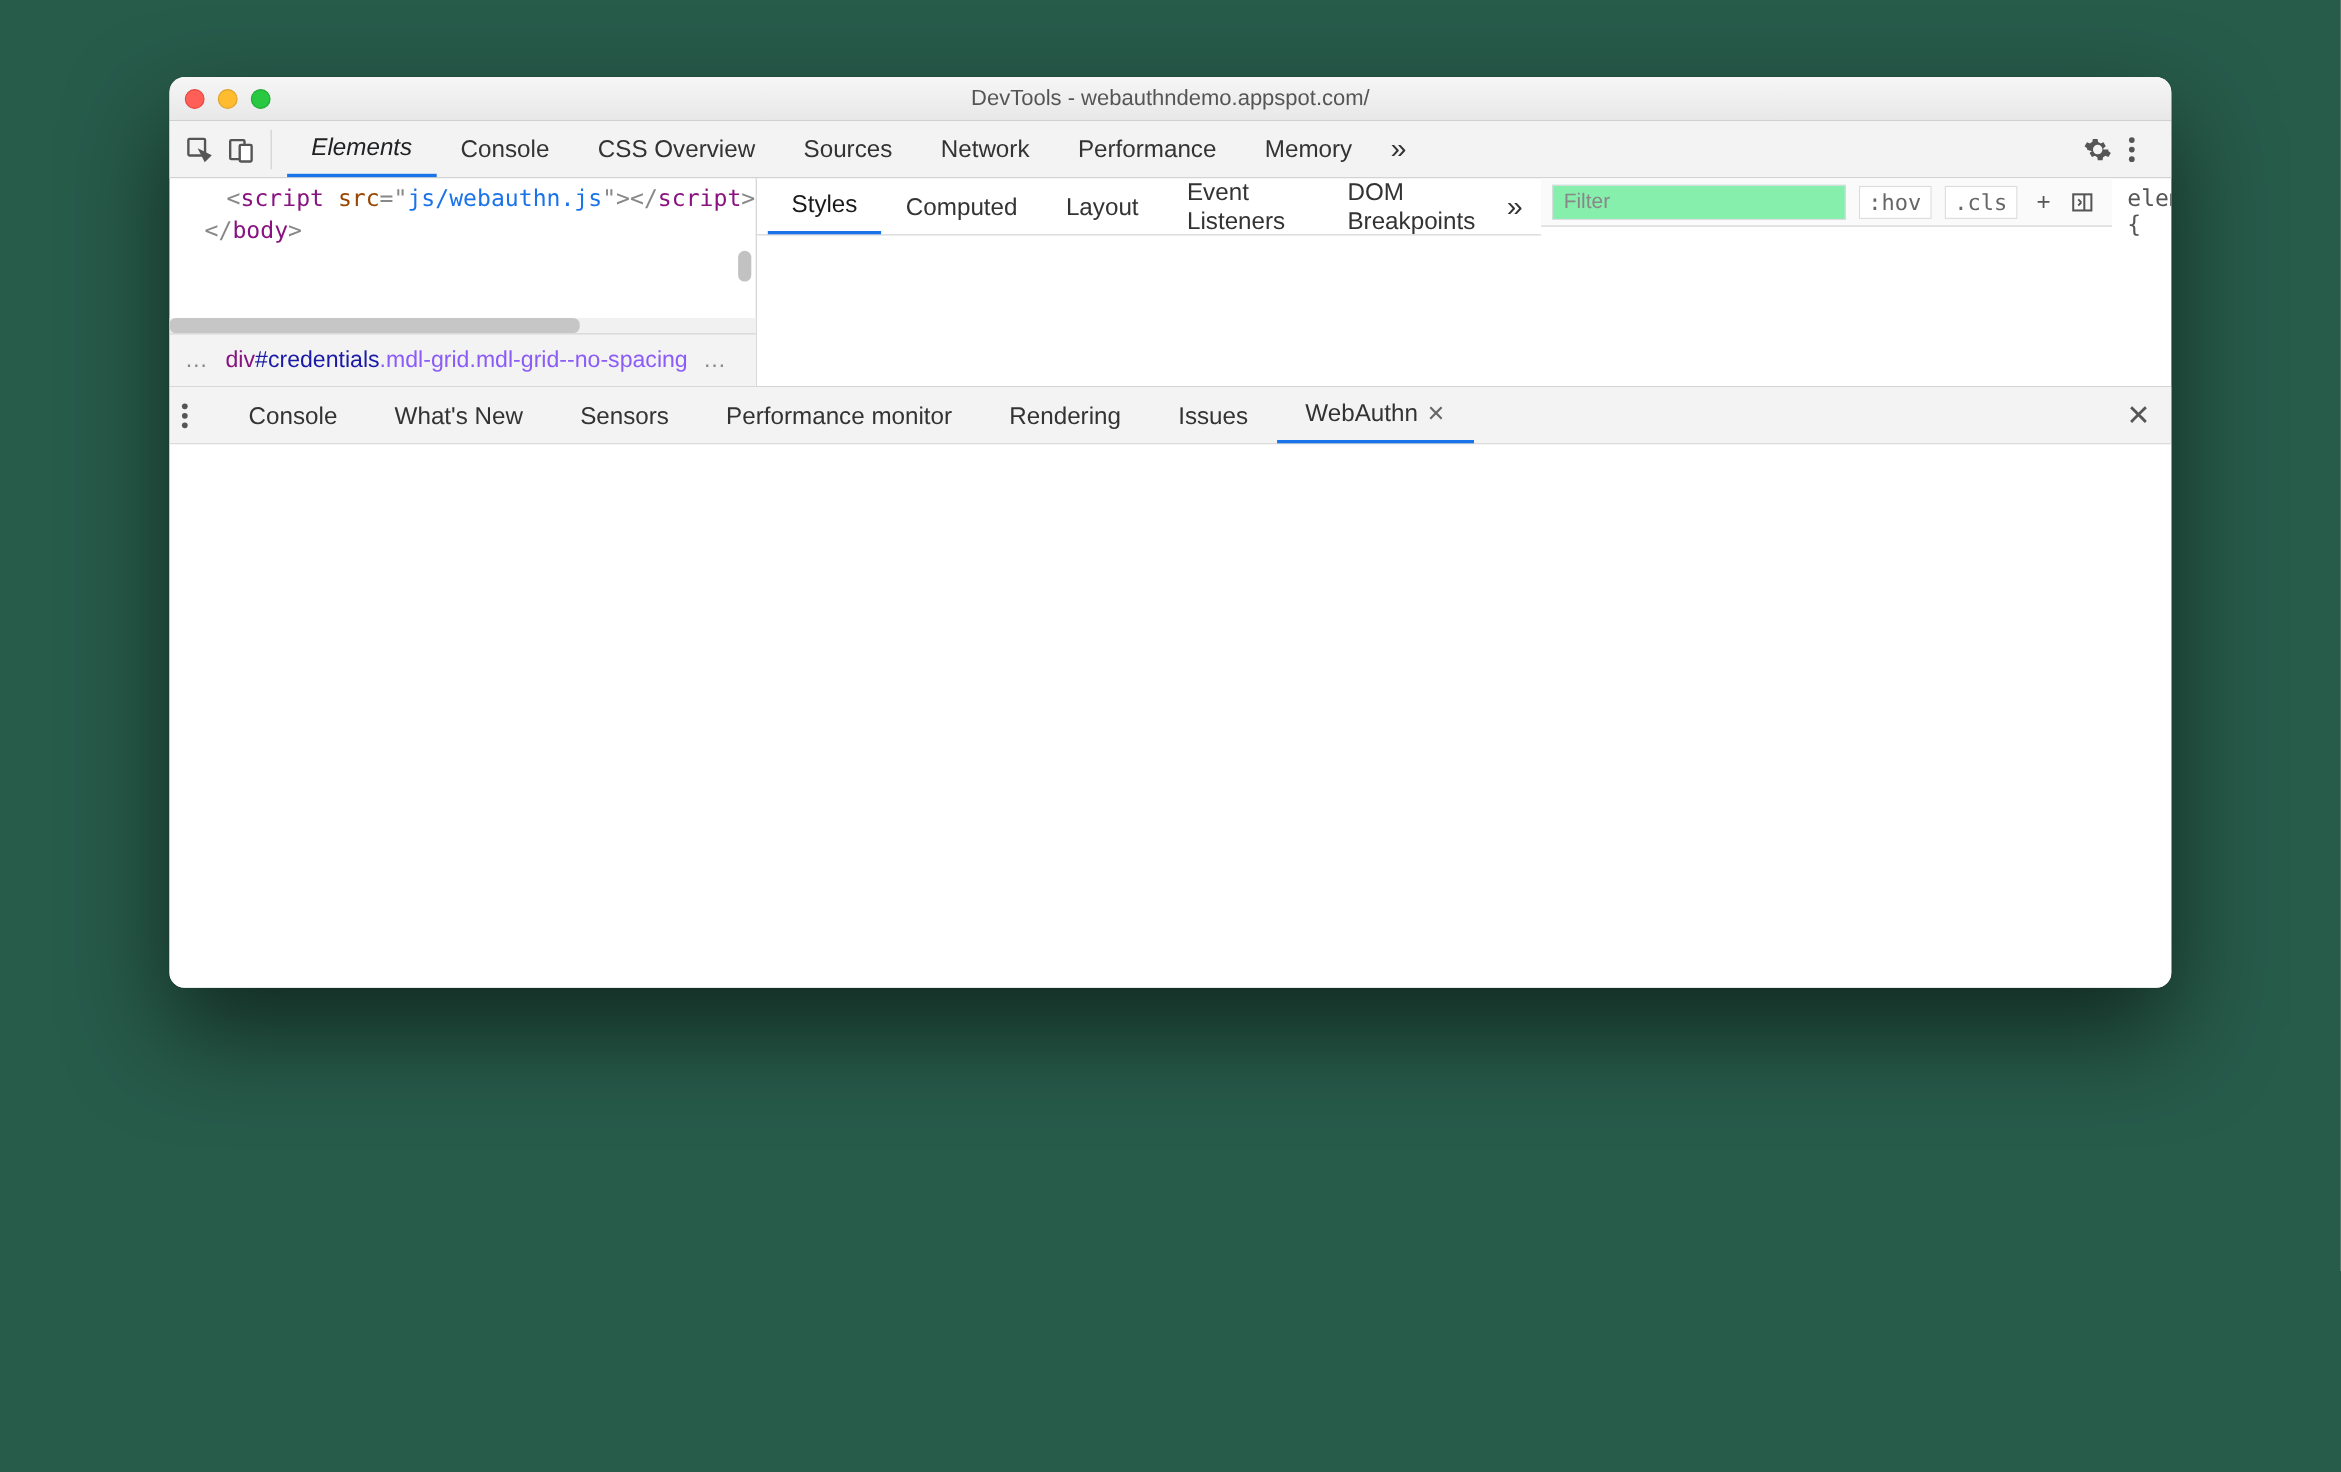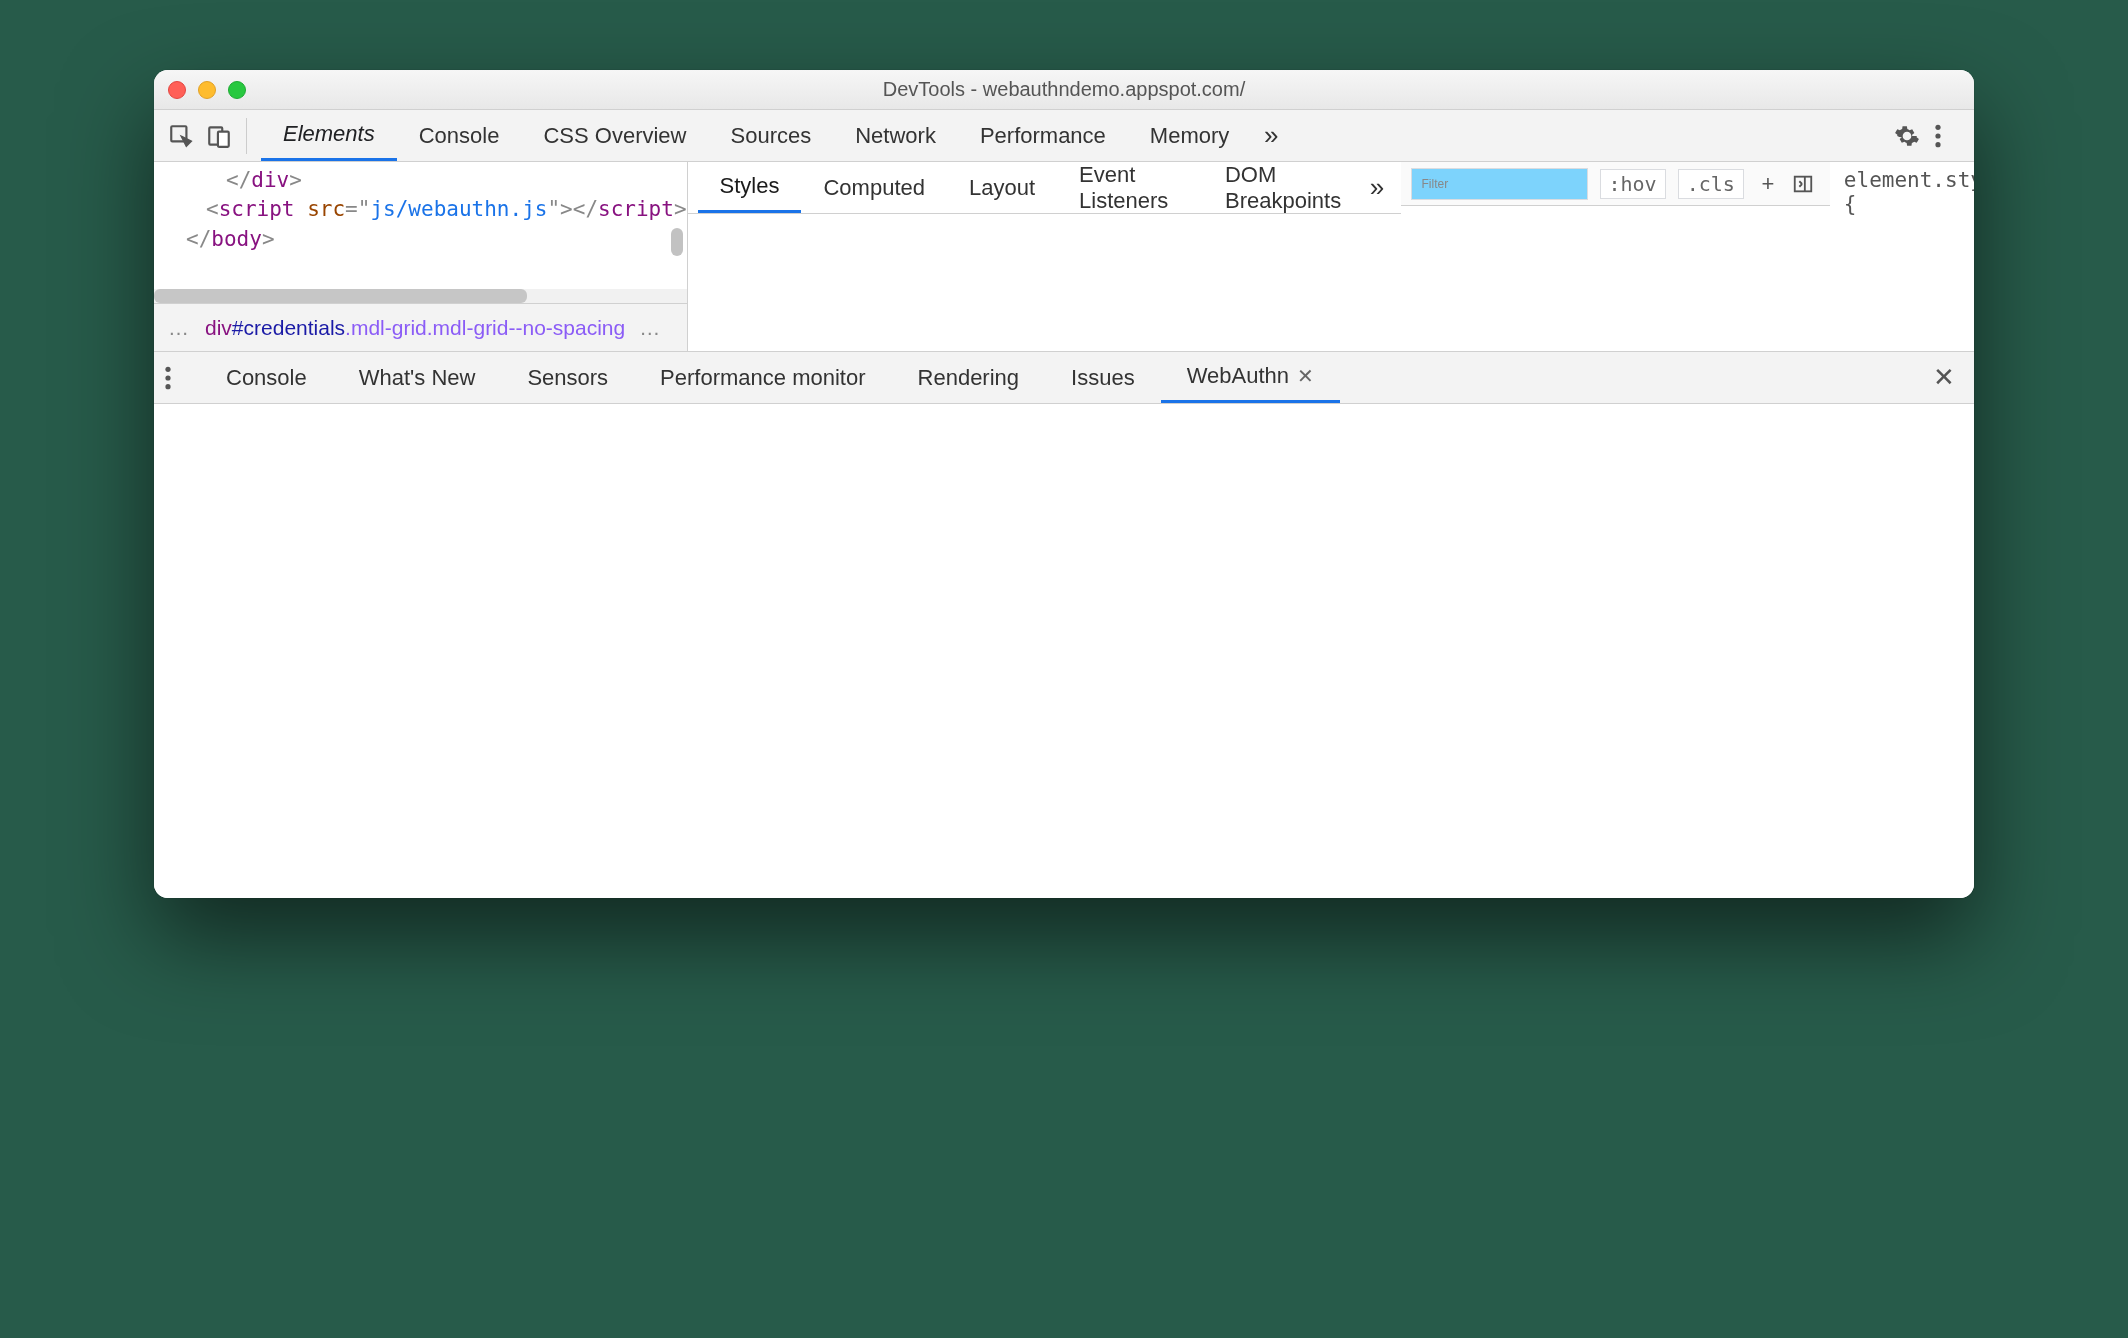--- a/index.html
+++ b/index.html
@@ -145,24 +145,24 @@
     display:flex; align-items:center;
     border-bottom:1px solid #d0d0d0;
     padding: 0 10px;
     background:#fafafa;
   }
   .filter-input {
     flex:1;
     height: 32px;
     border:1px solid #dadce0;
     padding: 0 10px;
-    font-size:12px;
+    font-size:19px;
     font-family:inherit;
     color:#666;
-    background:#7dd3fc;
+    background:#86efac;
   }
   .filter-input::placeholder { color:#888; }
   .filter-btn {
     font-family: Menlo, Consolas, monospace;
     font-size:20px; color:#666;
     margin-left: 12px;
     border:1px solid #dadce0;
     padding: 2px 8px;
     background:#fff;
   }
@@ -267,21 +267,20 @@
           <circle cx="3" cy="4" r="2.4"></circle>
           <circle cx="3" cy="12" r="2.4"></circle>
           <circle cx="3" cy="20" r="2.4"></circle>
         </svg>
     </div>
   </div>
 
   <div class="mid">
     <div class="mid-left">
       <div class="code-area">
-        <div class="code-line"><span class="tag-angle">&lt;/</span><span class="tag-name">div</span><span class="tag-angle">&gt;</span></div>
         <div class="code-line" style="margin-left:-20px"><span class="tag-angle">&lt;</span><span class="tag-name">script</span> <span class="attr-name">src</span><span class="tag-angle">=</span><span class="tag-angle">"</span><span class="attr-val">js/webauthn.js</span><span class="tag-angle">"</span><span class="tag-angle">&gt;</span><span class="tag-angle">&lt;/</span><span class="tag-name">script</span><span class="tag-angle">&gt;</span></div>
         <div class="code-line" style="margin-left:-40px"><span class="tag-angle">&lt;/</span><span class="tag-name">body</span><span class="tag-angle">&gt;</span></div>
         <div class="scroll-knob"></div>
       </div>
       <div class="scroll-h">
           <div class="scroll-h-thumb"></div>
         </div>
       <div class="breadcrumb">
         <span class="bc-dots">…</span>
         <span><span class="bc-tag">div</span><span class="bc-id">#credentials</span><span class="bc-cls">.mdl-grid</span><span class="bc-cls">.mdl-grid--no-spacing</span></span>

